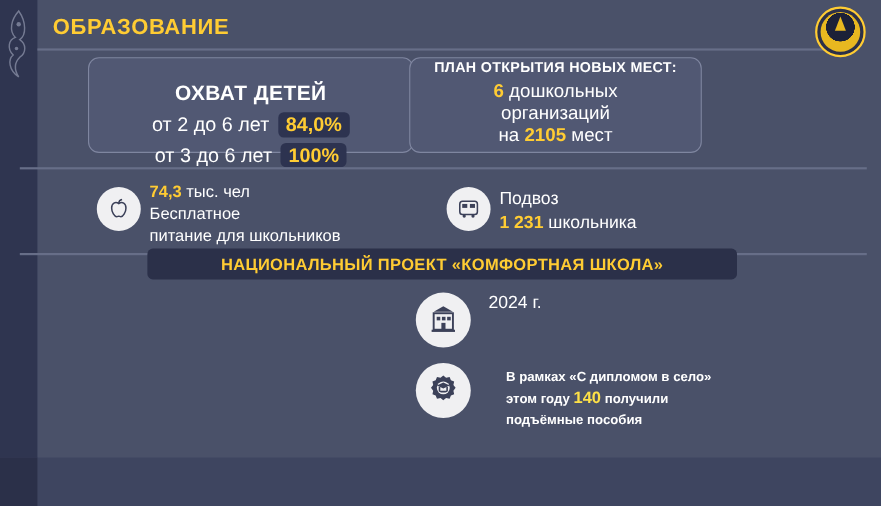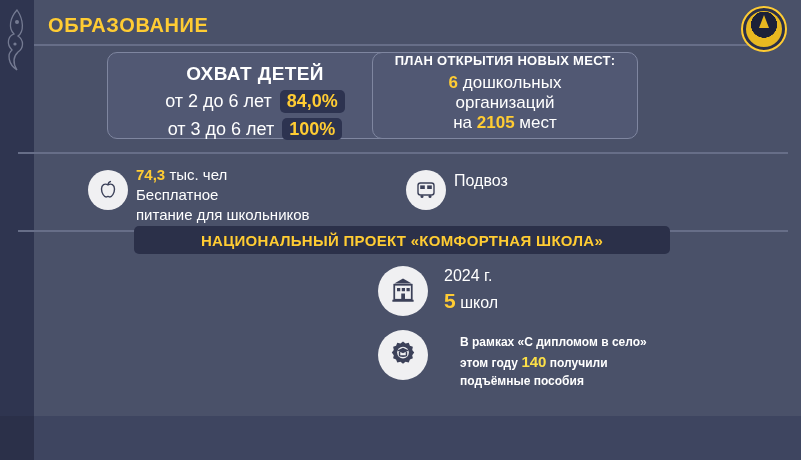--- a/index.html
+++ b/index.html
@@ -85,24 +85,24 @@
     border-bottom: 13px solid #e8b820;
   }
   
   .card {
     position: absolute;
     background: #515873;
     border: 1px solid #7f86a0;
     border-radius: 10px;
   }
   #card-coverage {
-    left: 107px; top: 52px;
+    left: 80px; top: 52px;
     width: 296px; height: 87px;
     text-align: center;
-    padding-top: 10px;
+    padding-top: 22px;
   }
   .coverage-title {
     font-size: 19px;
     font-weight: bold;
     color: #ffffff;
     letter-spacing: .4px;
   }
   .coverage-row {
     margin-top: 5px;
     font-size: 18px;
@@ -287,43 +287,43 @@
     <svg width="24" height="24" viewBox="0 0 24 24">
       <rect x="4" y="5" width="16" height="12" rx="2.5" fill="none" stroke="#3c4159" stroke-width="1.4"></rect>
       <rect x="6.2" y="7.4" width="4.6" height="3.6" fill="#3c4159"></rect>
       <rect x="13.2" y="7.4" width="4.6" height="3.6" fill="#3c4159"></rect>
       <circle cx="8" cy="18.4" r="1.5" fill="#3c4159"></circle>
       <circle cx="16" cy="18.4" r="1.5" fill="#3c4159"></circle>
     </svg>
   </div>
   <div id="bus-text">
     <div>Подвоз</div>
+    <div class="nowrap">
+      <b>1 231</b>
+      <span>школьника</span>
+    </div>
   </div>
 
   <div class="rule" id="rule-2"></div>
 
   <div id="banner">НАЦИОНАЛЬНЫЙ ПРОЕКТ «КОМФОРТНАЯ ШКОЛА»</div>
 
   <div class="icon-circle" id="ic-school">
     <svg width="30" height="30" viewBox="0 0 24 24">
       <path d="M12 2l7 4H5l7-4z" fill="#3c4159"></path>
       <rect x="5" y="7" width="14" height="12" fill="none" stroke="#3c4159" stroke-width="1.4"></rect>
       <rect x="7.2" y="9.6" width="2.6" height="2.6" fill="#3c4159"></rect>
       <rect x="11" y="9.6" width="2.6" height="2.6" fill="#3c4159"></rect>
       <rect x="14.8" y="9.6" width="2.6" height="2.6" fill="#3c4159"></rect>
       <rect x="10.6" y="14" width="3" height="5" fill="#3c4159"></rect>
       <rect x="3.5" y="19" width="17" height="1.6" fill="#3c4159"></rect>
     </svg>
   </div>
   <div id="school-text">
     <div>2024 г.</div>
-    <div class="nowrap">
-      <span class="num">5</span>
-      <span>школ</span>
-    </div>
   </div>
 
   <div class="icon-circle" id="ic-gear">
     <svg width="32" height="32" viewBox="0 0 24 24">
       <path d="M12 1.8l1.9 1.5 2.4-.5.9 2.2 2.2.9-.5 2.4 1.5 1.9-1.5 1.9.5 2.4-2.2.9-.9 2.2-2.4-.5L12 18.6l-1.9-1.5-2.4.5-.9-2.2-2.2-.9.5-2.4L3.6 10.2l1.5-1.9-.5-2.4 2.2-.9.9-2.2 2.4.5L12 1.8z" fill="#3c4159"></path>
       <circle cx="12" cy="10.2" r="4.4" fill="#f0f0f2"></circle>
       <path d="M7.6 8.6l4.4-2 4.4 2-4.4 2-4.4-2z" fill="#3c4159"></path>
       <path d="M9.4 9.6v2.6c0 .9 5.2.9 5.2 0V9.6" fill="none" stroke="#3c4159" stroke-width="1.1"></path>
     </svg>
   </div>

